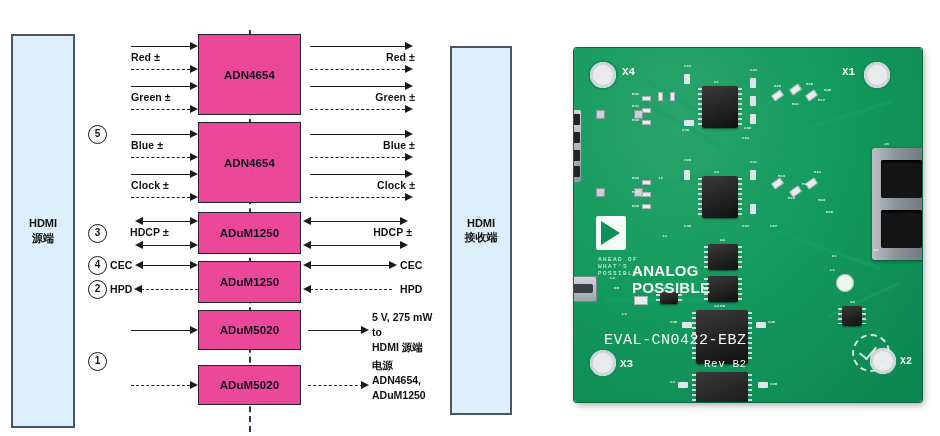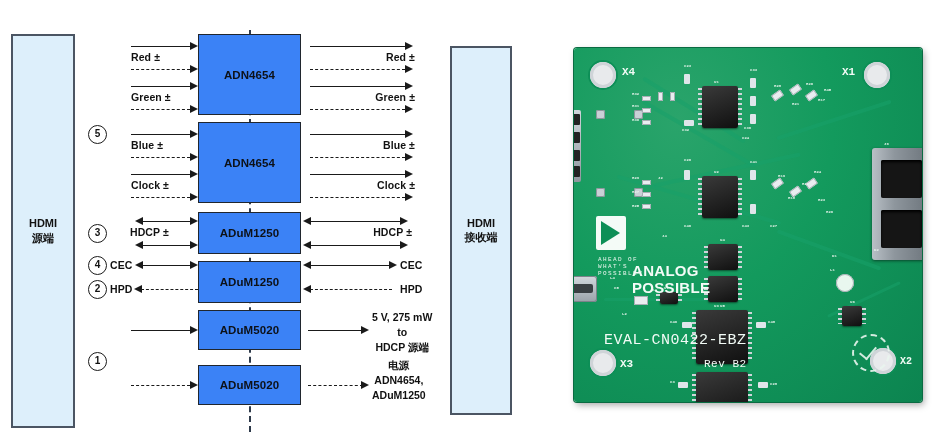--- a/index.html
+++ b/index.html
@@ -16,21 +16,21 @@
   .iso-line{position:absolute;left:249px;top:30px;width:0;height:402px;
     border-left:2px dashed #2e3a4a;}
 
   .endbox{position:absolute;background:#ddeffb;border:2px solid #4b5563;
     box-sizing:border-box;}
   .endbox .lbl{position:absolute;left:0;right:0;top:50%;transform:translateY(-50%);
     text-align:center;font-size:11px;font-weight:700;line-height:1.35;color:#111;}
   #src{left:11px;top:34px;width:64px;height:394px;}
   #rcv{left:450px;top:46px;width:62px;height:369px;}
 
-  .ic{position:absolute;background:#3b82f6;border:1.6px solid #20262e;
+  .ic{position:absolute;background:#ec4899;border:1.6px solid #20262e;
     box-sizing:border-box;z-index:3;}
   .ic .name{position:absolute;left:0;right:0;top:50%;transform:translateY(-50%);
     text-align:center;font-size:11.5px;font-weight:700;color:#0d1117;
     letter-spacing:.1px;white-space:nowrap;}
 
   
   .cnum{position:absolute;width:17px;height:17px;border:1.6px solid #1a1a1a;
     border-radius:50%;font-size:10px;font-weight:700;line-height:15px;
     text-align:center;background:#fff;color:#111;}
 
@@ -39,21 +39,21 @@
   .wire.dash{border-top:1.7px dashed #1a1a1a;}
   .ah{position:absolute;width:0;height:0;border-top:4.5px solid transparent;
     border-bottom:4.5px solid transparent;}
   .ah.r{border-left:8px solid #1a1a1a;}
   .ah.l{border-right:8px solid #1a1a1a;}
 
   .sig{position:absolute;font-size:10.5px;font-weight:700;color:#111;
     white-space:nowrap;letter-spacing:.1px;}
   .sig.r{text-align:right;}
   .blk{position:absolute;font-size:10.5px;font-weight:700;color:#111;
-    line-height:1.45;white-space:nowrap;text-align:center;}
+    line-height:1.45;white-space:nowrap;}
 
   
   #pcbwrap{position:absolute;left:556px;top:28px;width:380px;height:382px;}
   #board{position:absolute;left:18px;top:20px;width:348px;height:354px;
     background:
       radial-gradient(ellipse at 30% 20%, #2aa46b 0%, #139a5d 45%, #0c8450 100%);
     border-radius:3px;
     box-shadow:0 0 0 1px #0a6b42, 2px 3px 7px rgba(0,0,0,.35);
     overflow:hidden;}
   .trace{position:absolute;background:#17a06a;opacity:.55;border-radius:2px;}
@@ -237,21 +237,21 @@
     <div class="ah l" style="left:303px;top:285px;"></div>
     <div class="sig" style="left:400px;top:283px;">HPD</div>
 
     <div class="wire" style="left:131px;top:330px;width:59px;"></div>
     <div class="ah r" style="left:190px;top:326px;"></div>
     <div class="wire" style="left:308px;top:330px;width:55px;"></div>
     <div class="ah r" style="left:361px;top:326px;"></div>
     <div class="blk" style="left:372px;top:310px;">
       <span>5 V, 275 mW</span><br>
       <span>to</span><br>
-      <span>HDCP 源端</span>
+      <span>HDMI 源端</span>
     </div>
 
     <div class="wire dash" style="left:131px;top:385px;width:59px;"></div>
     <div class="ah r" style="left:190px;top:381px;"></div>
     <div class="wire dash" style="left:308px;top:385px;width:55px;"></div>
     <div class="ah r" style="left:361px;top:381px;"></div>
     <div class="blk" style="left:372px;top:358px;">
       <span>电源</span><br>
       <span>ADN4654,</span><br>
       <span>ADuM1250</span>

